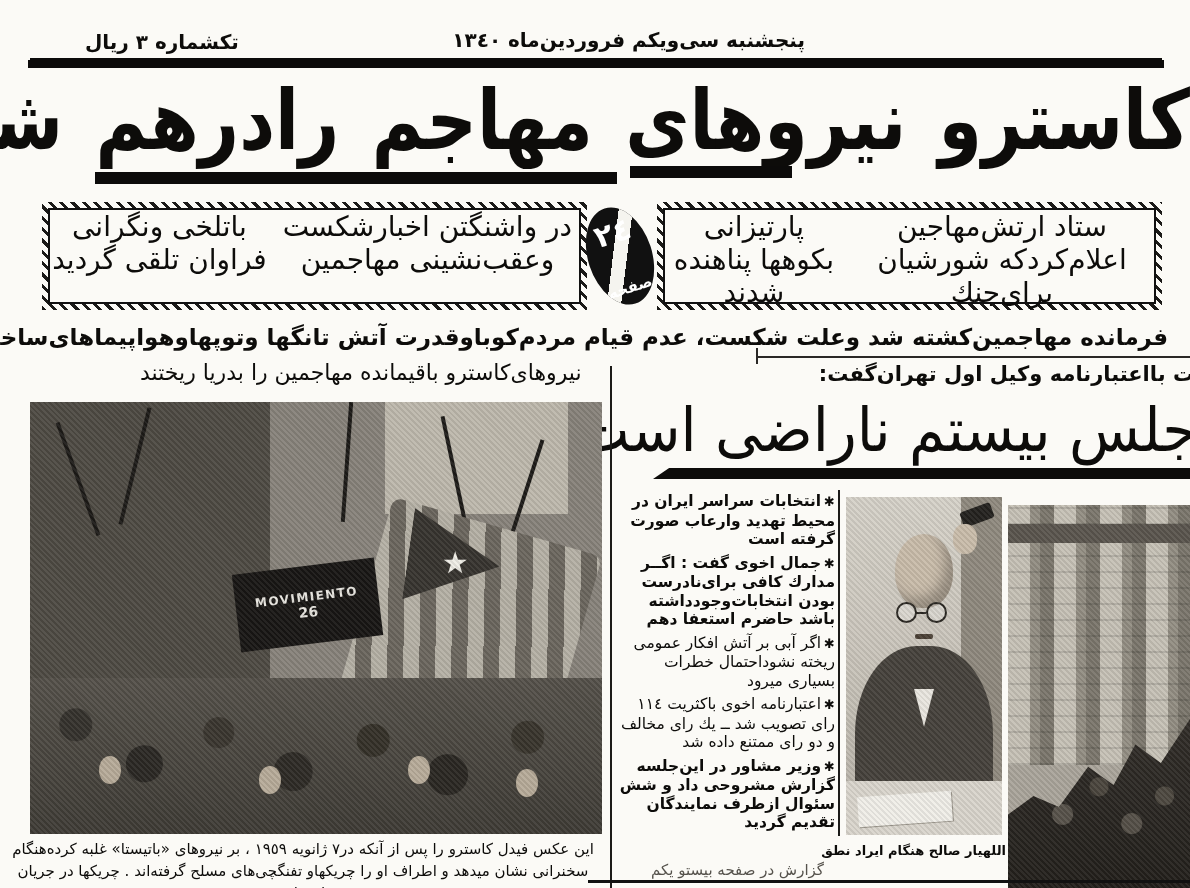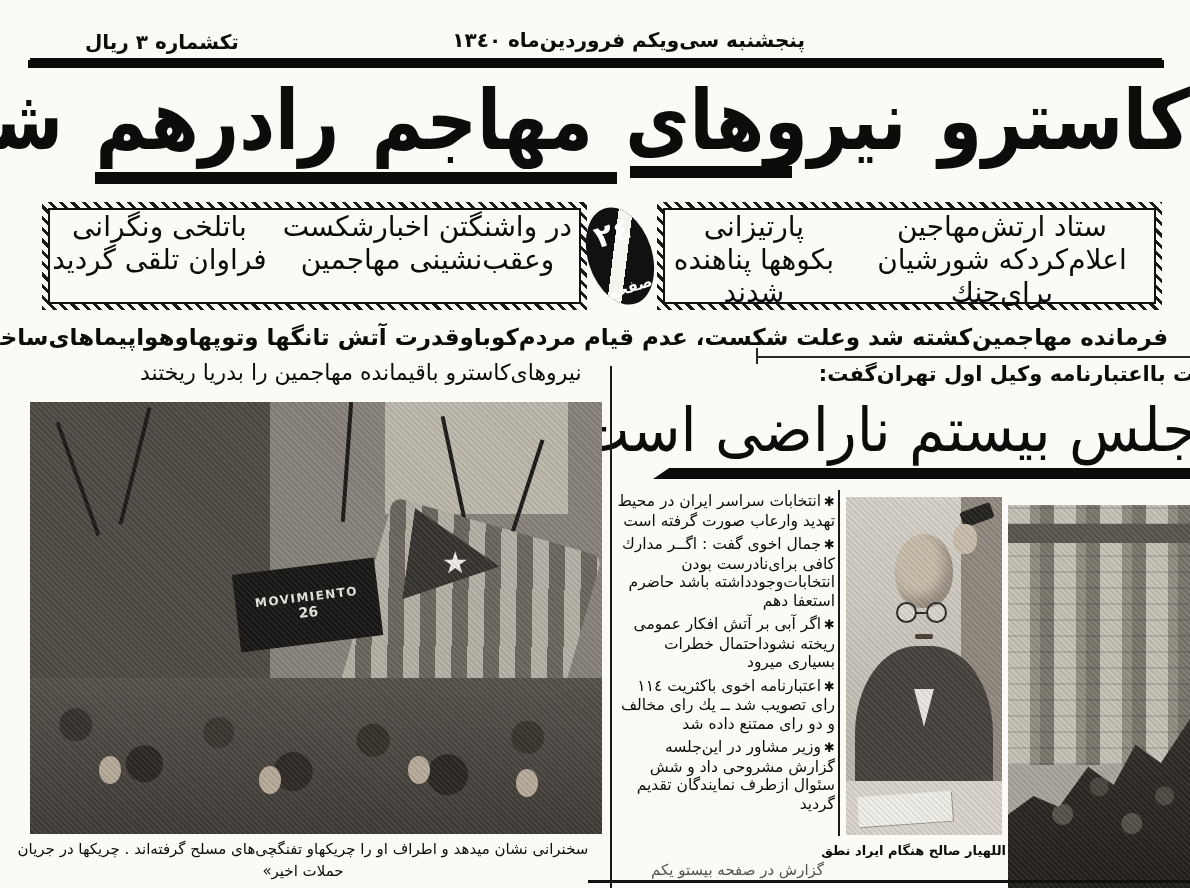--- a/index.html
+++ b/index.html
@@ -47,21 +47,21 @@
 
   .kicker-left{top:360px;left:140px;font-size:22px;white-space:nowrap;}
 
   .vline1{left:610px;top:366px;width:2px;height:522px;background:#1b1a18;}
   .vline2{left:838px;top:490px;width:2px;height:346px;background:#1b1a18;}
   .rule-bottom{left:588px;top:880px;width:602px;height:3px;background:#111;}
 
   
   .bullets{top:492px;left:616px;width:219px;font-size:15.5px;line-height:18.5px;text-align:right;}
   .bullet{margin-bottom:5px;}
-  .bullet.bold{font-weight:normal;}
+  .bullet.bold{font-weight:bold;}
   .bullet .star{font-size:13px;margin-left:3px;}
 
   
   .photo-castro{left:30px;top:402px;width:572px;height:432px;background:#87827a;overflow:hidden;}
   .grain:after{content:"";position:absolute;inset:0;
       background:repeating-linear-gradient(45deg,rgba(255,255,255,.06) 0 2px,rgba(0,0,0,.07) 2px 4px);pointer-events:none;}
   .pc-dark{left:0;top:0;width:42%;height:72%;background:#4e4a43;}
   .pc-light{right:6%;top:0;width:32%;height:26%;background:#bdb8ac;}
   .rifle{width:4px;height:120px;background:#1c1a17;}
   .pc-banner{left:36%;top:38%;width:25%;height:18%;background:#181614;transform:rotate(-7deg);
@@ -188,20 +188,21 @@
     </div>
     <div class="abs pc-heads">
       <div class="face" style="left:12%;top:50%;"></div>
       <div class="face" style="left:40%;top:56%;"></div>
       <div class="face" style="left:66%;top:50%;"></div>
       <div class="face" style="left:85%;top:58%;"></div>
     </div>
   </div>
 
   <div class="abs photo-cap fa">
+    <div>این عکس فیدل کاسترو را پس از آنکه در۷ ژانویه ۱۹٥۹ ، بر نیروهای «باتیستا» غلبه کرده‌هنگام</div>
     <div>سخنرانی نشان میدهد و اطراف او را چریکهاو تفنگچی‌های مسلح گرفته‌اند . چریکها در جریان حملات اخیر»</div>
   </div>
 
   <div class="abs photo-saleh grain">
     <div class="abs ps-backdrop"></div>
     <div class="abs ps-object"></div>
     <div class="abs ps-hand"></div>
     <div class="abs ps-head"></div>
     <div class="abs ps-eye l"></div>
     <div class="abs ps-eye r"></div>

